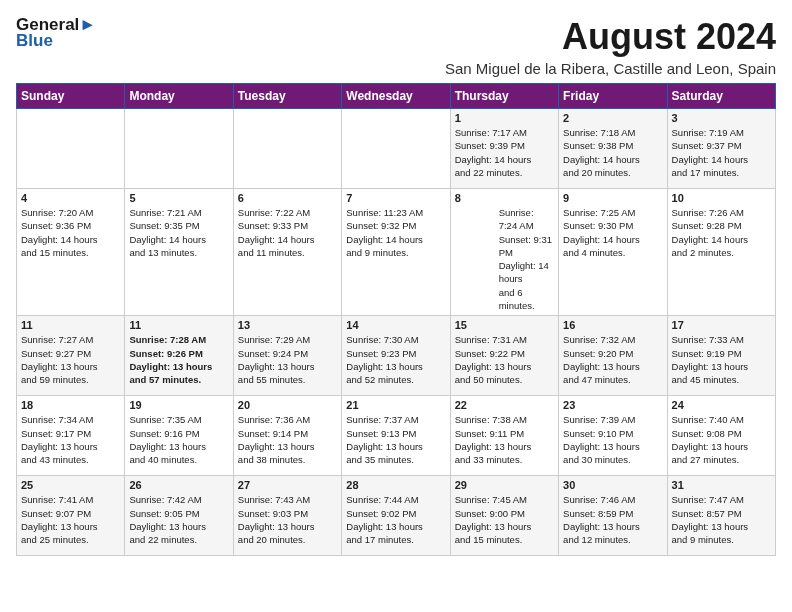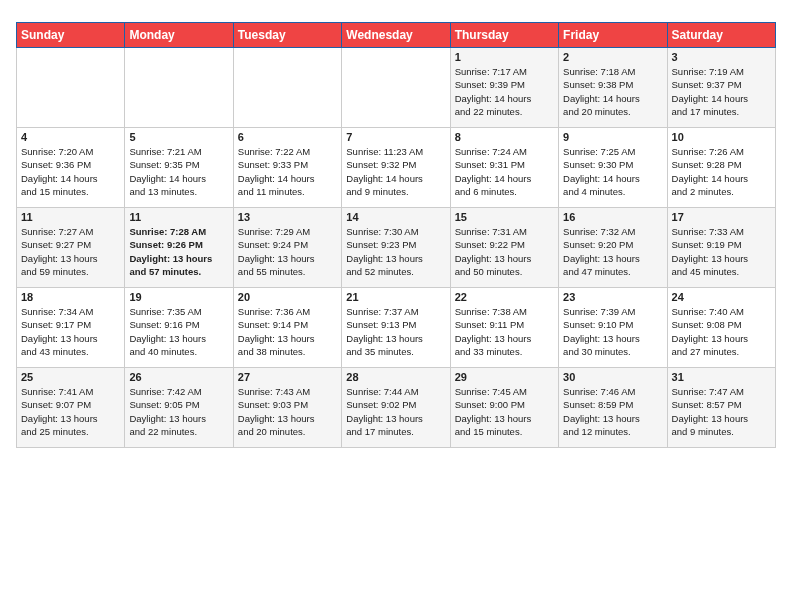--- a/index.html
+++ b/index.html
@@ -33,21 +33,21 @@
       font-size: 15px;
       color: #333;
       margin-top: 2px;
     }
     .calendar-table {
       width: 100%;
       border-collapse: collapse;
       margin-top: 4px;
     }
     .calendar-table th {
-      background: #ef4444;
+      background: #701a75;
       color: #fff;
       font-size: 12px;
       font-weight: bold;
       padding: 5px 4px;
       text-align: left;
       border: 1px solid #1e5fa8;
     }
     .calendar-table td {
       border: 1px solid #ccc;
       vertical-align: top;
@@ -76,20 +76,32 @@
       color: #222;
     }
     .empty-cell {
       background: #fff !important;
     }
   </style>
 </head>
 <body>
 
 <div class="header-section">
+  <div class="logo">
+    <div style="display:flex; align-items:center; gap:4px;">
+      <div style="line-height:1.1;">
+        <div style="font-size:17px; font-weight:bold; color:#1a1a1a;">General<span style="color:#1e5fa8;">►</span></div>
+        <div style="font-size:17px; font-weight:bold; color:#1e5fa8; margin-top:-3px;">Blue</div>
+      </div>
+    </div>
+  </div>
+  <div class="title-area">
+    <div class="main-title">August 2024</div>
+    <div class="subtitle">San Miguel de la Ribera, Castille and Leon, Spain</div>
+  </div>
 </div>
 
 <table class="calendar-table">
   <thead>
     <tr>
     <th>Sunday</th>
         <th>Monday</th>
         <th>Tuesday</th>
         <th>Wednesday</th>
         <th>Thursday</th>
@@ -149,21 +161,21 @@
         </td>
         <td>
           <span class="day-number">7</span>
           <div class="day-info" style="white-space: pre-line;">Sunrise: 11:23 AM
 Sunset: 9:32 PM
 Daylight: 14 hours
 and 9 minutes.</div>
         </td>
         <td>
           <span class="day-number">8</span>
-          <div class="day-info" style="white-space: pre-line;">Sunrise: 7:24 AM
+          <div class="day-info" style="white-space: pre-line; margin-left: 44px;">Sunrise: 7:24 AM
 Sunset: 9:31 PM
 Daylight: 14 hours
 and 6 minutes.</div>
         </td>
         <td>
           <span class="day-number">9</span>
           <div class="day-info" style="white-space: pre-line;">Sunrise: 7:25 AM
 Sunset: 9:30 PM
 Daylight: 14 hours
 and 4 minutes.</div>

